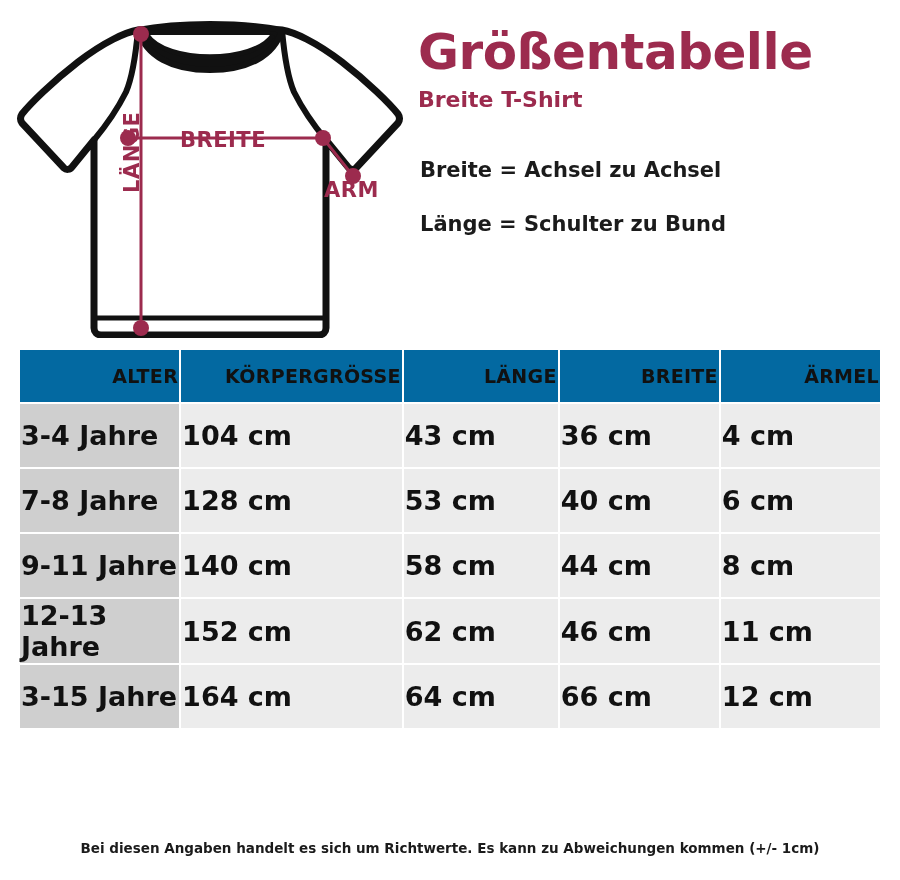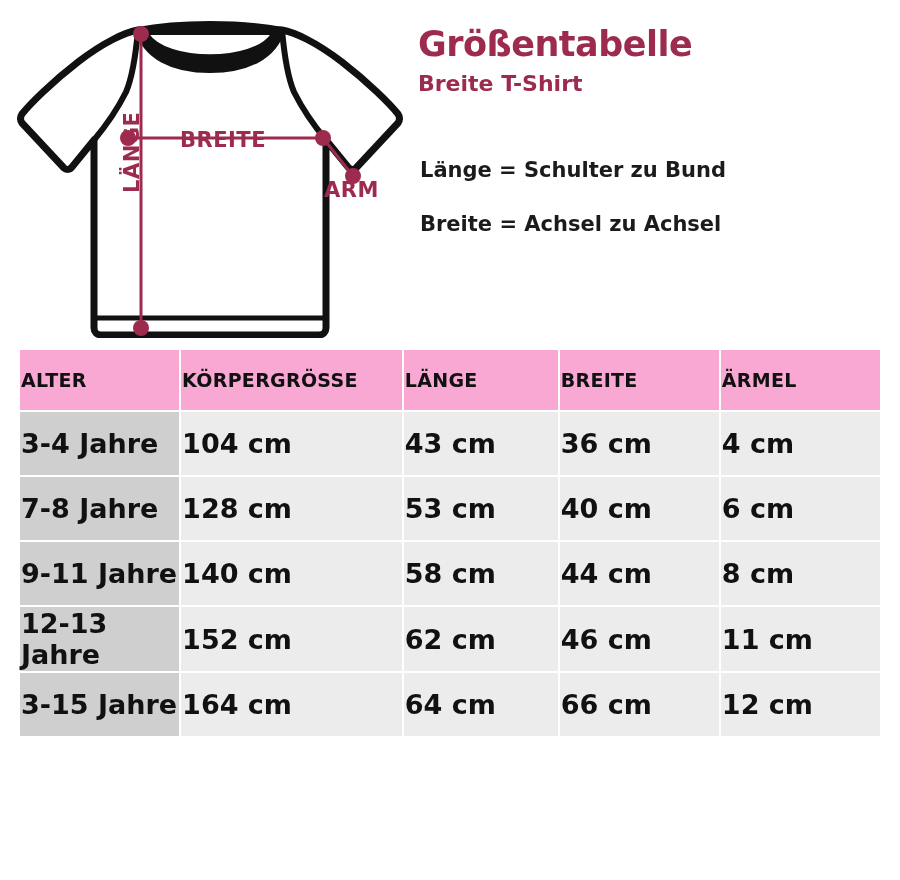--- a/index.html
+++ b/index.html
@@ -56,21 +56,21 @@
   }
 
   
   #headings {
     position: absolute;
     left: 418px; top: 26px;
     width: 470px;
   }
   #title {
     color: #9c2b4e;
-    font-size: 35px;
+    font-size: 50px;
     font-weight: bold;
     line-height: 1.05;
     margin: 0;
     letter-spacing: -0.5px;
   }
   #subtitle {
     color: #9c2b4e;
     font-size: 22px;
     font-weight: bold;
     margin: 8px 0 0 0;
@@ -95,26 +95,26 @@
     left: 18px; top: 348px;
     width: 864px;
   }
   table {
     border-collapse: separate;
     border-spacing: 2px 2px;
     width: 864px;
     table-layout: fixed;
   }
   thead th {
-    background: #f9a8d4;
+    background: #0369a1;
     color: #111111;
     font-size: 19px;
     font-weight: bold;
-    height: 60px;
-    text-align: left;
+    height: 52px;
+    text-align: right;
     letter-spacing: 0.3px;
   }
   tbody td {
     height: 63px;
     font-size: 27px;
     font-weight: bold;
     color: #111111;
     background: #ececec;
   }
   tbody td.age {
@@ -186,22 +186,22 @@
       <div class="diag-label" id="label-arm">ARM</div>
       <div class="diag-label" id="label-laenge">LÄNGE</div>
     </div>
 
     <div id="headings">
       <h1 id="title">Größentabelle</h1>
       <div id="subtitle">Breite T-Shirt</div>
     </div>
 
     <div id="legend">
+      <div class="legend-line">Breite = Achsel zu Achsel</div>
       <div class="legend-line">Länge = Schulter zu Bund</div>
-      <div class="legend-line">Breite = Achsel zu Achsel</div>
     </div>
   </div>
 
   <div id="table-wrap">
     <table>
       <colgroup>
         <col class="c-age">
           <col class="c-size">
           <col class="c-len">
           <col class="c-width">
@@ -249,13 +249,14 @@
           <td class="age">3-15 Jahre</td>
           <td>164 cm</td>
           <td>64 cm</td>
           <td>66 cm</td>
           <td>12 cm</td>
         </tr>
       </tbody>
     </table>
   </div>
 
+  <div id="footnote">Bei diesen Angaben handelt es sich um Richtwerte. Es kann zu Abweichungen kommen (+/- 1cm)</div>
 </div>
 
 </body></html>

